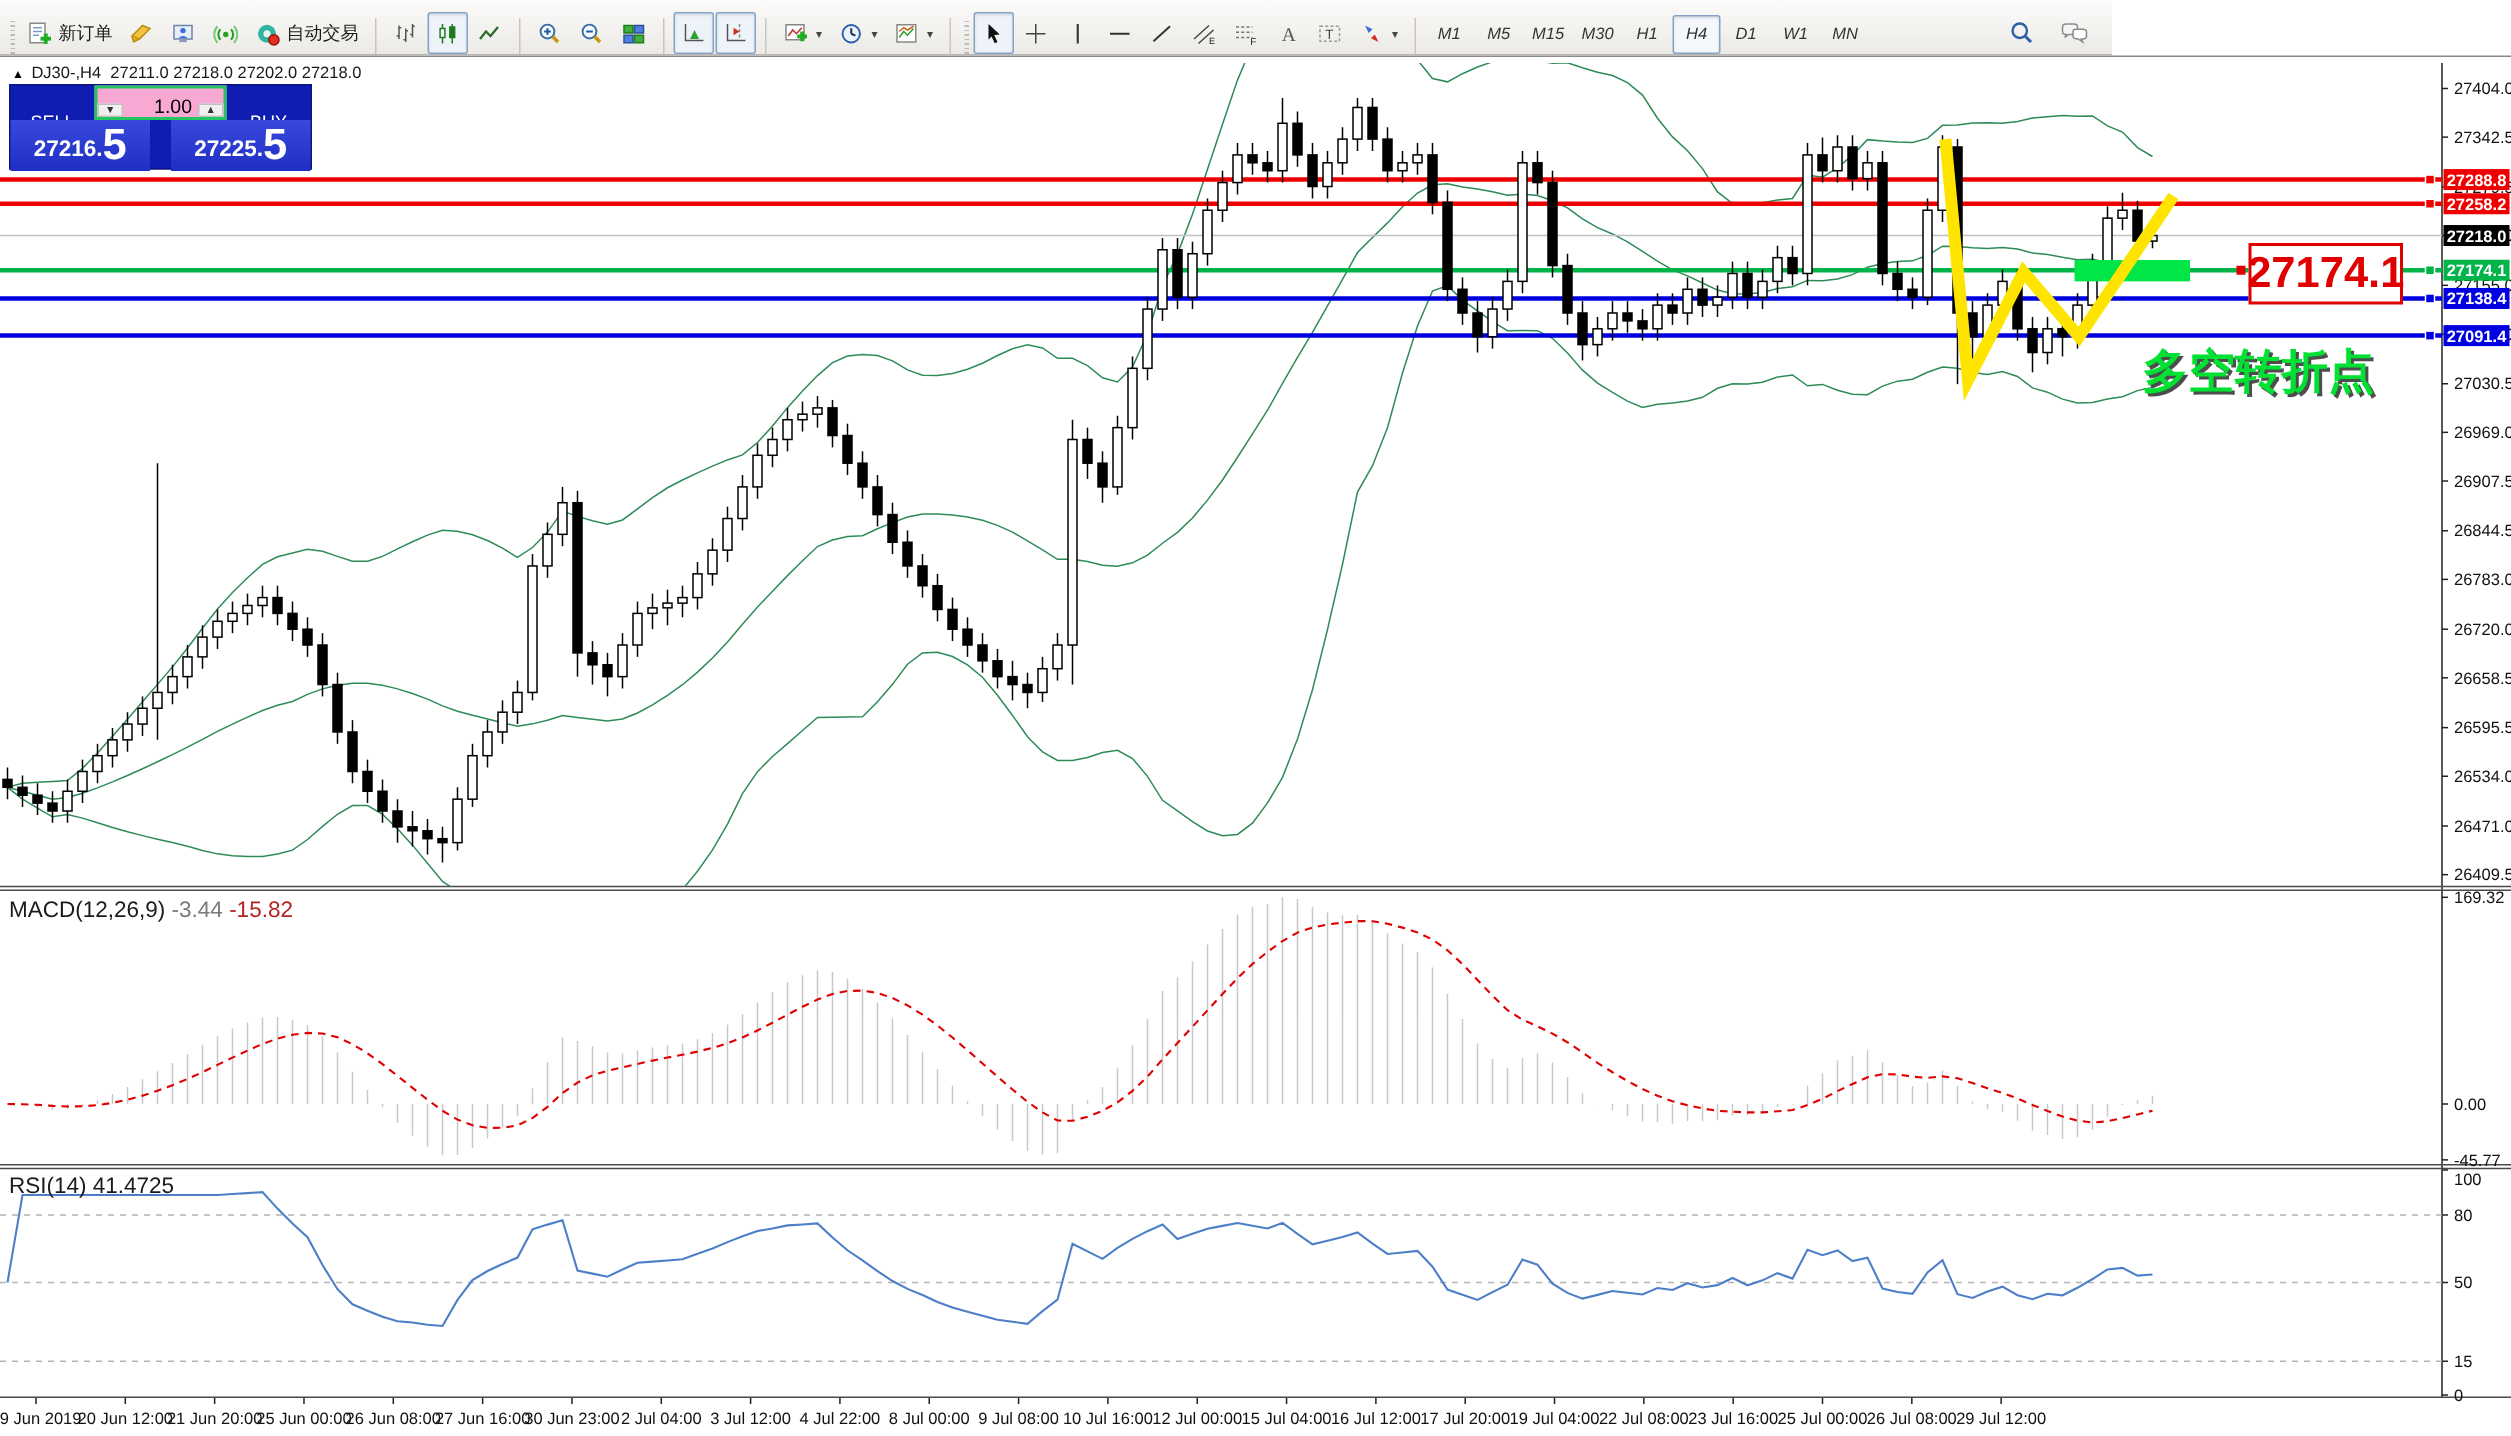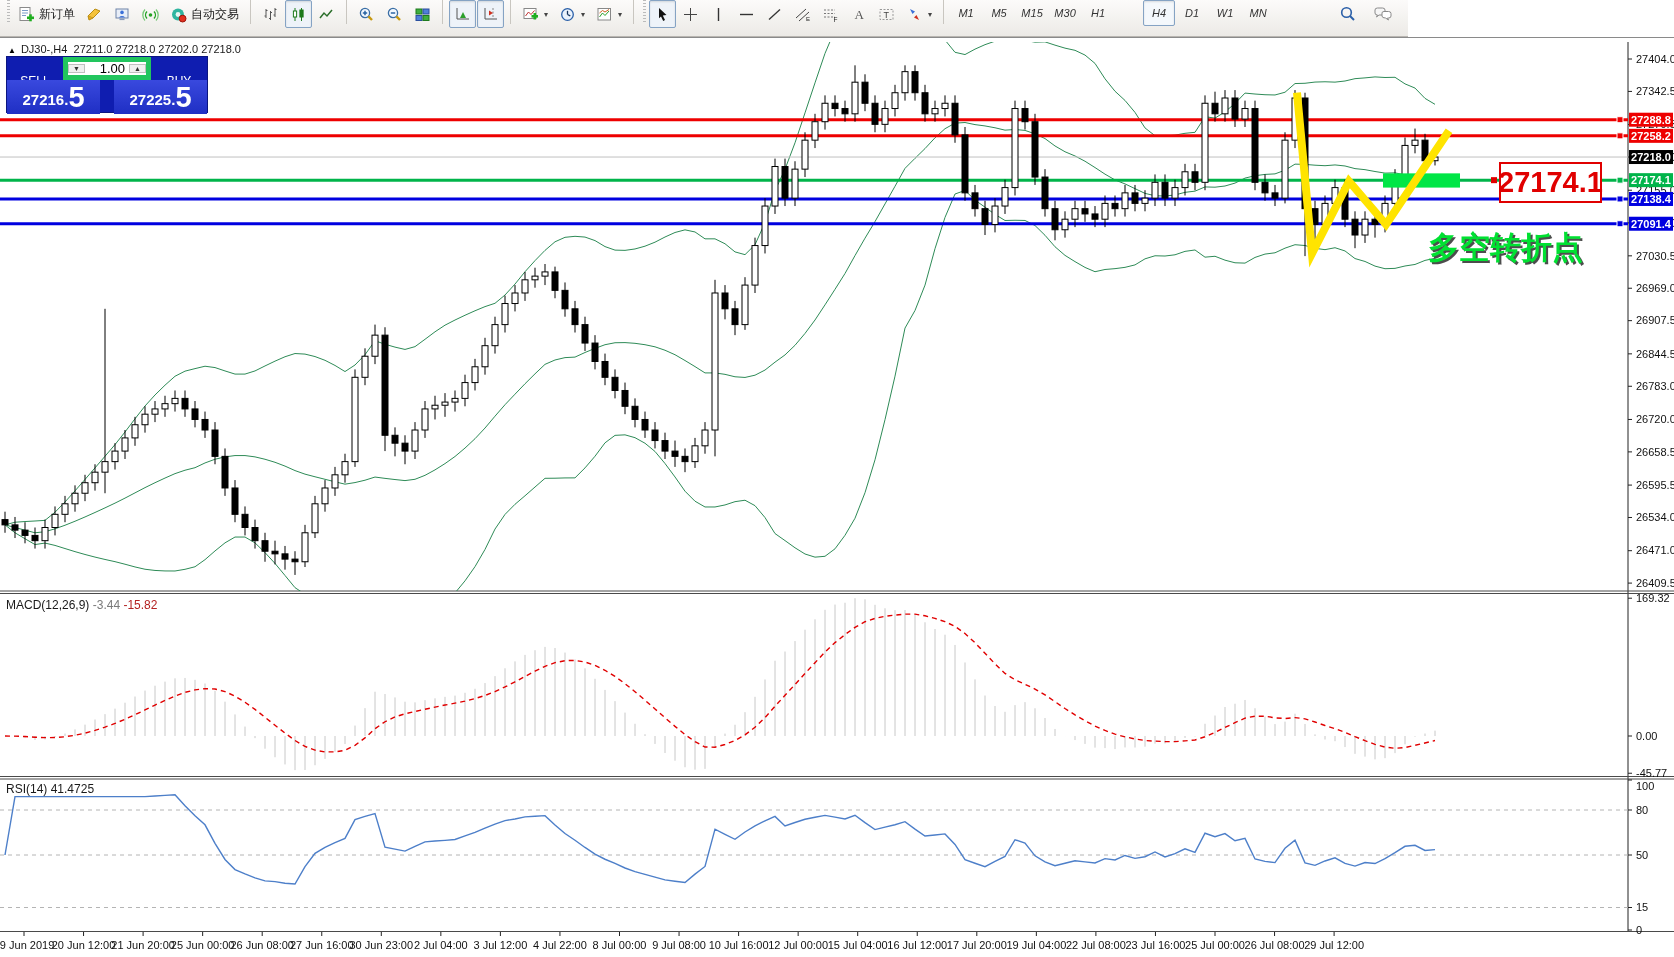--- a/index.html
+++ b/index.html
@@ -1,57 +1,57 @@
 <!DOCTYPE html>
 <html><head>
 <meta charset="utf-8">
 <style>
   html,body{margin:0;padding:0;background:#fff;}
   body{width:1674px;height:957px;position:relative;overflow:hidden;
        font-family:"Liberation Sans","DejaVu Sans",sans-serif;-webkit-font-smoothing:antialiased;}
   
   #toolbar{position:absolute;left:0;top:0;width:1408px;height:37px;box-sizing:border-box;
     background:linear-gradient(#fcfbfa,#eceae6);border-bottom:1px solid #b8b5b0;
-    display:flex;align-items:flex-start;padding:0 4px;z-index:30;}
+    display:flex;align-items:flex-end;padding:0 4px;z-index:30;}
   .tgroup{display:flex;align-items:center;gap:1px;}
   .tsep{width:1px;height:24px;background:#c9c6c0;margin:0 6px;}
   .tgrip{width:3px;height:22px;margin:0 3px;background:repeating-linear-gradient(#bbb 0 1px,transparent 1px 3px);}
   .tbtn{height:26px;display:flex;align-items:center;gap:4px;padding:0 4px;border:1px solid transparent;
     border-radius:2px;font-size:12px;color:#1b1b1b;cursor:default;white-space:nowrap;}
   .tbtn.active{border-color:#85a3c4;background:#eef3f9;box-shadow:inset 0 1px 2px rgba(0,0,0,.12);}
   .tbtn .caret{font-size:8px;color:#444;margin-left:1px;}
   .tf{width:30px;height:24px;display:flex;align-items:center;justify-content:center;
     font-size:11px;color:#333;border:1px solid transparent;border-radius:2px;font-style:italic;}
-  .tf.active{border-color:#85a3c4;background:#f4f8fc;box-shadow:inset 0 1px 2px rgba(0,0,0,.12);margin-left:28px;}
+  .tf.active{border-color:#85a3c4;background:#f4f8fc;box-shadow:inset 0 1px 2px rgba(0,0,0,.12);}
   #toolbar-right{margin-left:auto;display:flex;align-items:center;gap:6px;padding-right:6px;}
   
   #chart-window{position:absolute;left:0;top:37px;width:1674px;height:920px;background:#fff;
     border-top:1px solid #8a8a8a;box-sizing:border-box;}
   #chart-svg{position:absolute;left:0;top:0;}
   
   #chart-title{position:absolute;left:8px;top:5px;font-size:11px;color:#1a1a1a;z-index:5;}
   #chart-title .tri{font-size:8px;margin-right:5px;color:#000;}
   
   #quote-panel{position:absolute;left:6px;top:18px;width:202px;height:57px;z-index:6;
     background:#0f1db0;border:1px solid #0a1580;box-sizing:border-box;}
   #qp-row1{display:flex;height:23px;}
   .qp-btn{width:56px;background:linear-gradient(#3d4ee2,#2336cf);color:#fff;font-size:12px;
     display:flex;align-items:center;justify-content:center;margin-top:24px;}
-  #qp-spin{flex:1;background:#ffffff;border:5px solid #22c55e;box-sizing:border-box;display:flex;align-items:center;}
+  #qp-spin{flex:1;background:#f9a8d4;border:2px solid #22c55e;box-sizing:border-box;display:flex;align-items:flex-end;}
   .spin-btn{width:17px;background:#f0f0f0;border:1px solid #c0c0c0;box-sizing:border-box;
     font-size:7px;color:#333;display:flex;align-items:center;justify-content:center;}
   #qp-vol{flex:1;display:flex;align-items:center;justify-content:flex-end;padding-right:4px;
     font-size:13px;color:#000;}
   #qp-row2{display:flex;height:34px;gap:14px;padding-top:0px;}
   .qp-price{flex:1;background:linear-gradient(#3949de,#1f2fc4);color:#fff;display:flex;
     align-items:flex-end;justify-content:center;padding-bottom:2px;}
   .qp-price .pmain{font-size:15px;font-weight:bold;line-height:24px;}
   .qp-price .pbig{font-size:29px;font-weight:bold;line-height:29px;}
   
-  .ind-label{position:absolute;font-size:12px;color:#1a1a1a;z-index:5;}
+  .ind-label{position:absolute;font-size:15px;color:#1a1a1a;z-index:5;}
   .ind-label .v1{color:#7a7a7a;} .ind-label .v2{color:#b42222;}
   
   #price-callout{position:absolute;left:1499px;top:124px;width:99px;height:37px;z-index:7;
     border:2px solid #e00000;background:#fff;color:#e00000;font-size:29px;font-weight:bold;
     display:flex;align-items:center;justify-content:center;letter-spacing:0px;}
   #cn-note{position:absolute;left:1428px;top:189px;z-index:7;font-size:31px;font-weight:bold;
     color:#00e132;text-shadow:2px 2px 0 #4d4d4d;font-family:Liberation Serif, serif;}
 </style>
 </head>
 <body>

